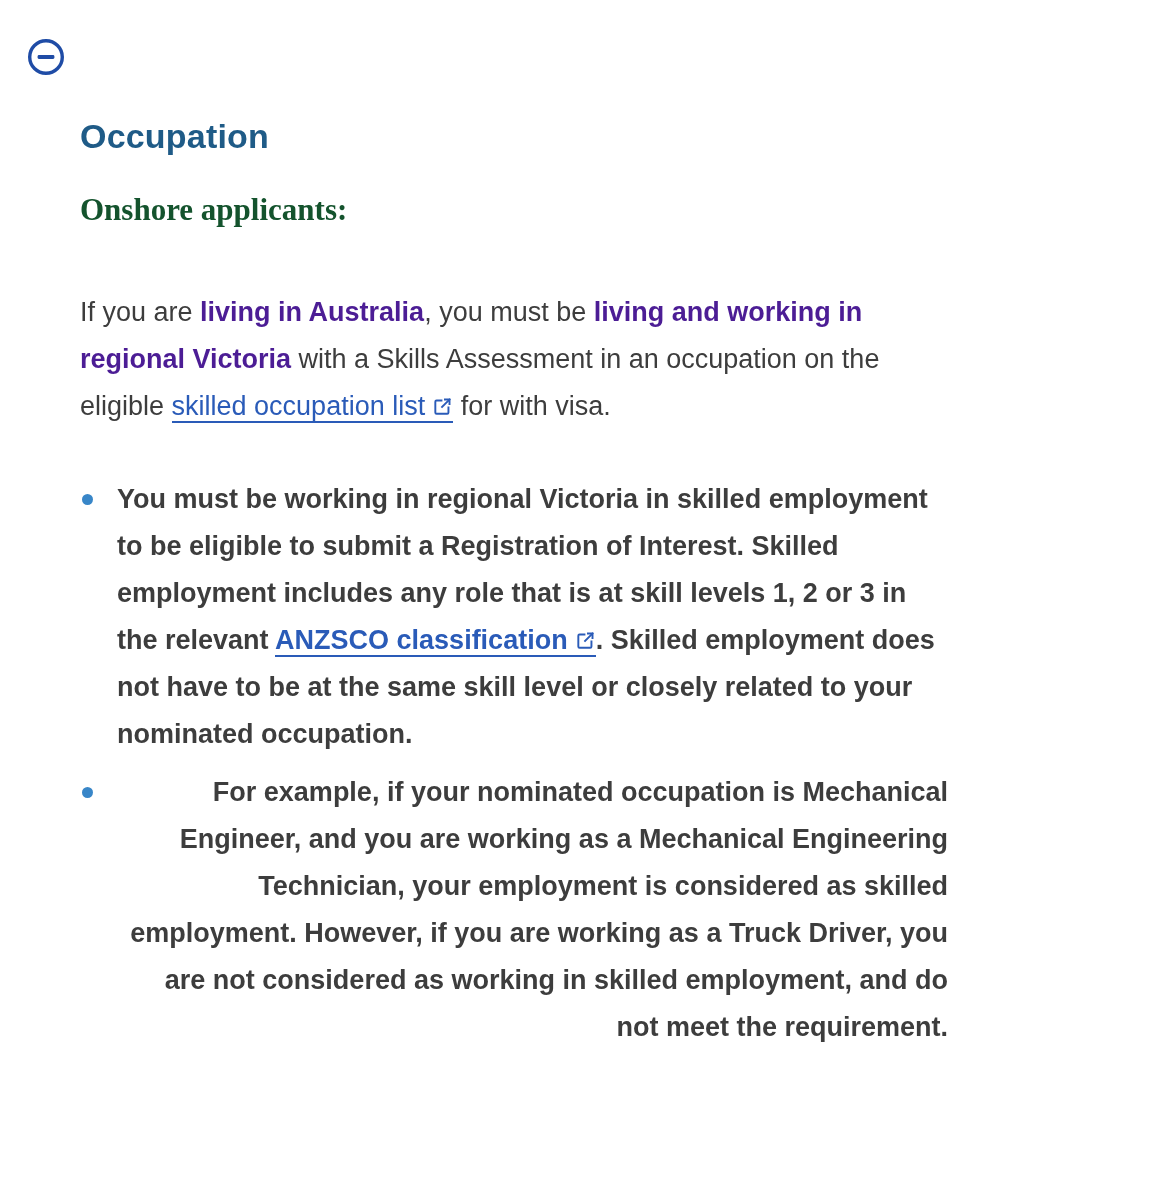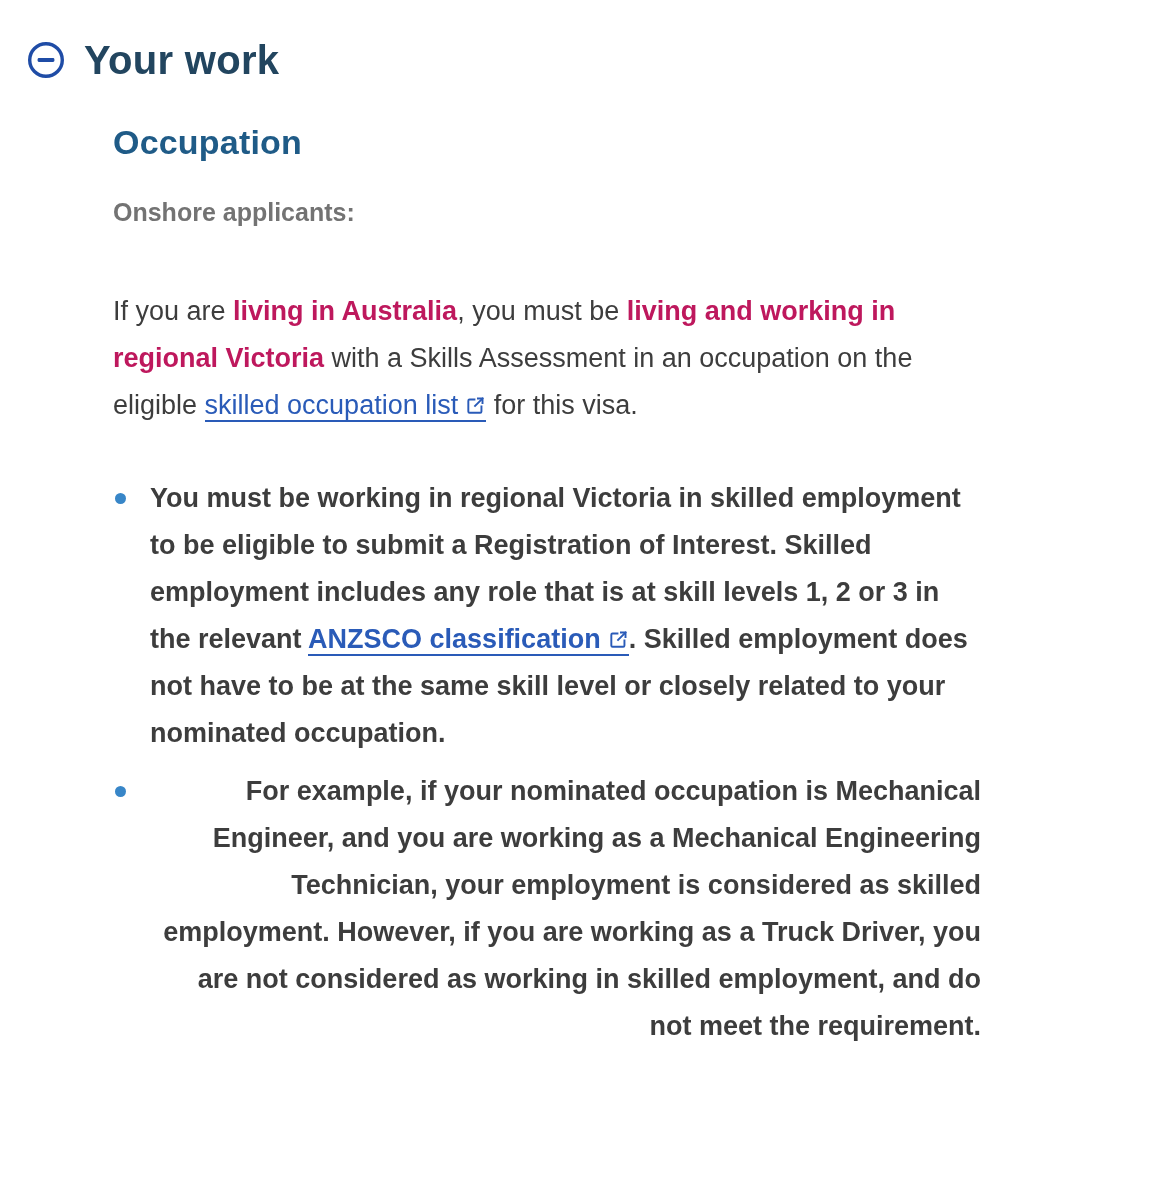--- a/index.html
+++ b/index.html
@@ -35,46 +35,47 @@
   .toggle-icon-wrap { display: inline-flex; width: 38px; height: 38px; flex: 0 0 auto; }
   .accordion-title {
     font-size: 40px;
     font-weight: bold;
     color: var(--heading-navy);
     letter-spacing: 0.3px;
     line-height: 1.1;
   }
 
   .accordion-body {
-    margin: 41px 0 0 113px;
+    margin: 41px 0 0 80px;
     width: 868px;
   }
 
   .section-heading {
     margin: 0 0 36px 0;
     font-size: 34px;
     font-weight: bold;
     color: var(--subheading-blue);
     letter-spacing: 0.2px;
   }
 
   .subheading {
     margin: 0 0 61px 0;
-    font-size: 25px;
+    font-size: 31px;
     font-weight: bold;
-    color: #737373;
+    color: #14532d;
+    font-family: Liberation Serif, serif;
   }
 
   .intro-paragraph {
     margin: 0 0 46px 0;
     font-size: 27px;
     line-height: 47px;
     color: var(--body-text);
   }
-  .intro-paragraph strong, .bullet-list strong { color: #be185d; }
+  .intro-paragraph strong, .bullet-list strong { color: #4c1d95; }
 
   .link {
     color: var(--link-blue);
     text-decoration: none;
     border-bottom: 2px solid currentColor;
     cursor: pointer;
   }
   .ext-icon-wrap { display: inline; }
   .ext-icon-wrap svg {
     vertical-align: -2px;
@@ -111,34 +112,33 @@
 
 <section>
 
   <button class="accordion-header">
     <span class="toggle-icon-wrap" aria-hidden="true">
       <svg width="38" height="38" viewBox="0 0 38 38">
         <circle cx="19" cy="19" r="16.3" fill="none" stroke="var(--toggle-icon)" stroke-width="3.4"></circle>
         <rect x="10.6" y="17.1" width="16.8" height="3.8" rx="1.3" fill="var(--toggle-icon)"></rect>
       </svg>
     </span>
-    <span class="accordion-title">Your work</span>
   </button>
 
   <div class="accordion-body">
 
     <h3 class="section-heading">Occupation</h3>
 
     <p class="subheading">Onshore applicants:</p>
 
     <p class="intro-paragraph"><span>If you are </span><strong>living in Australia</strong><span>, you must be </span><strong>living and working in regional Victoria</strong><span> with a Skills Assessment in an occupation on the eligible </span><a class="link" href="#"><span>skilled occupation list</span><span class="ext-icon-wrap" aria-hidden="true"><svg viewBox="0 0 24 24" width="21" height="21" fill="none" stroke="currentColor" stroke-width="2.2" stroke-linecap="square">
               <path d="M18.8 13.2v5.6a1.4 1.4 0 0 1-1.4 1.4H5.2a1.4 1.4 0 0 1-1.4-1.4V6.6a1.4 1.4 0 0 1 1.4-1.4h5.6"></path>
               <path d="M11.5 12.5 20 4"></path>
               <path d="M14.8 4H20v5.2"></path>
-            </svg></span></a><span> for this visa.</span></p>
+            </svg></span></a><span> for with visa.</span></p>
 
     <ul class="bullet-list">
       <li><span>You must be working in regional Victoria in skilled employment to be eligible to submit a Registration of Interest. Skilled employment includes any role that is at skill levels 1, 2 or 3 in the relevant </span><a class="link" href="#"><span>ANZSCO classification</span><span class="ext-icon-wrap" aria-hidden="true"><svg viewBox="0 0 24 24" width="21" height="21" fill="none" stroke="currentColor" stroke-width="2.2" stroke-linecap="square">
                 <path d="M18.8 13.2v5.6a1.4 1.4 0 0 1-1.4 1.4H5.2a1.4 1.4 0 0 1-1.4-1.4V6.6a1.4 1.4 0 0 1 1.4-1.4h5.6"></path>
                 <path d="M11.5 12.5 20 4"></path>
                 <path d="M14.8 4H20v5.2"></path>
               </svg></span></a><span>. Skilled employment does not have to be at the same skill level or closely related to your nominated occupation.</span></li>
       <li><span>For example, if your nominated occupation is Mechanical Engineer, and you are working as a Mechanical Engineering Technician, your employment is considered as skilled employment. However, if you are working as a Truck Driver, you are not considered as working in skilled employment, and do not meet the requirement.</span></li>
     </ul>
 

